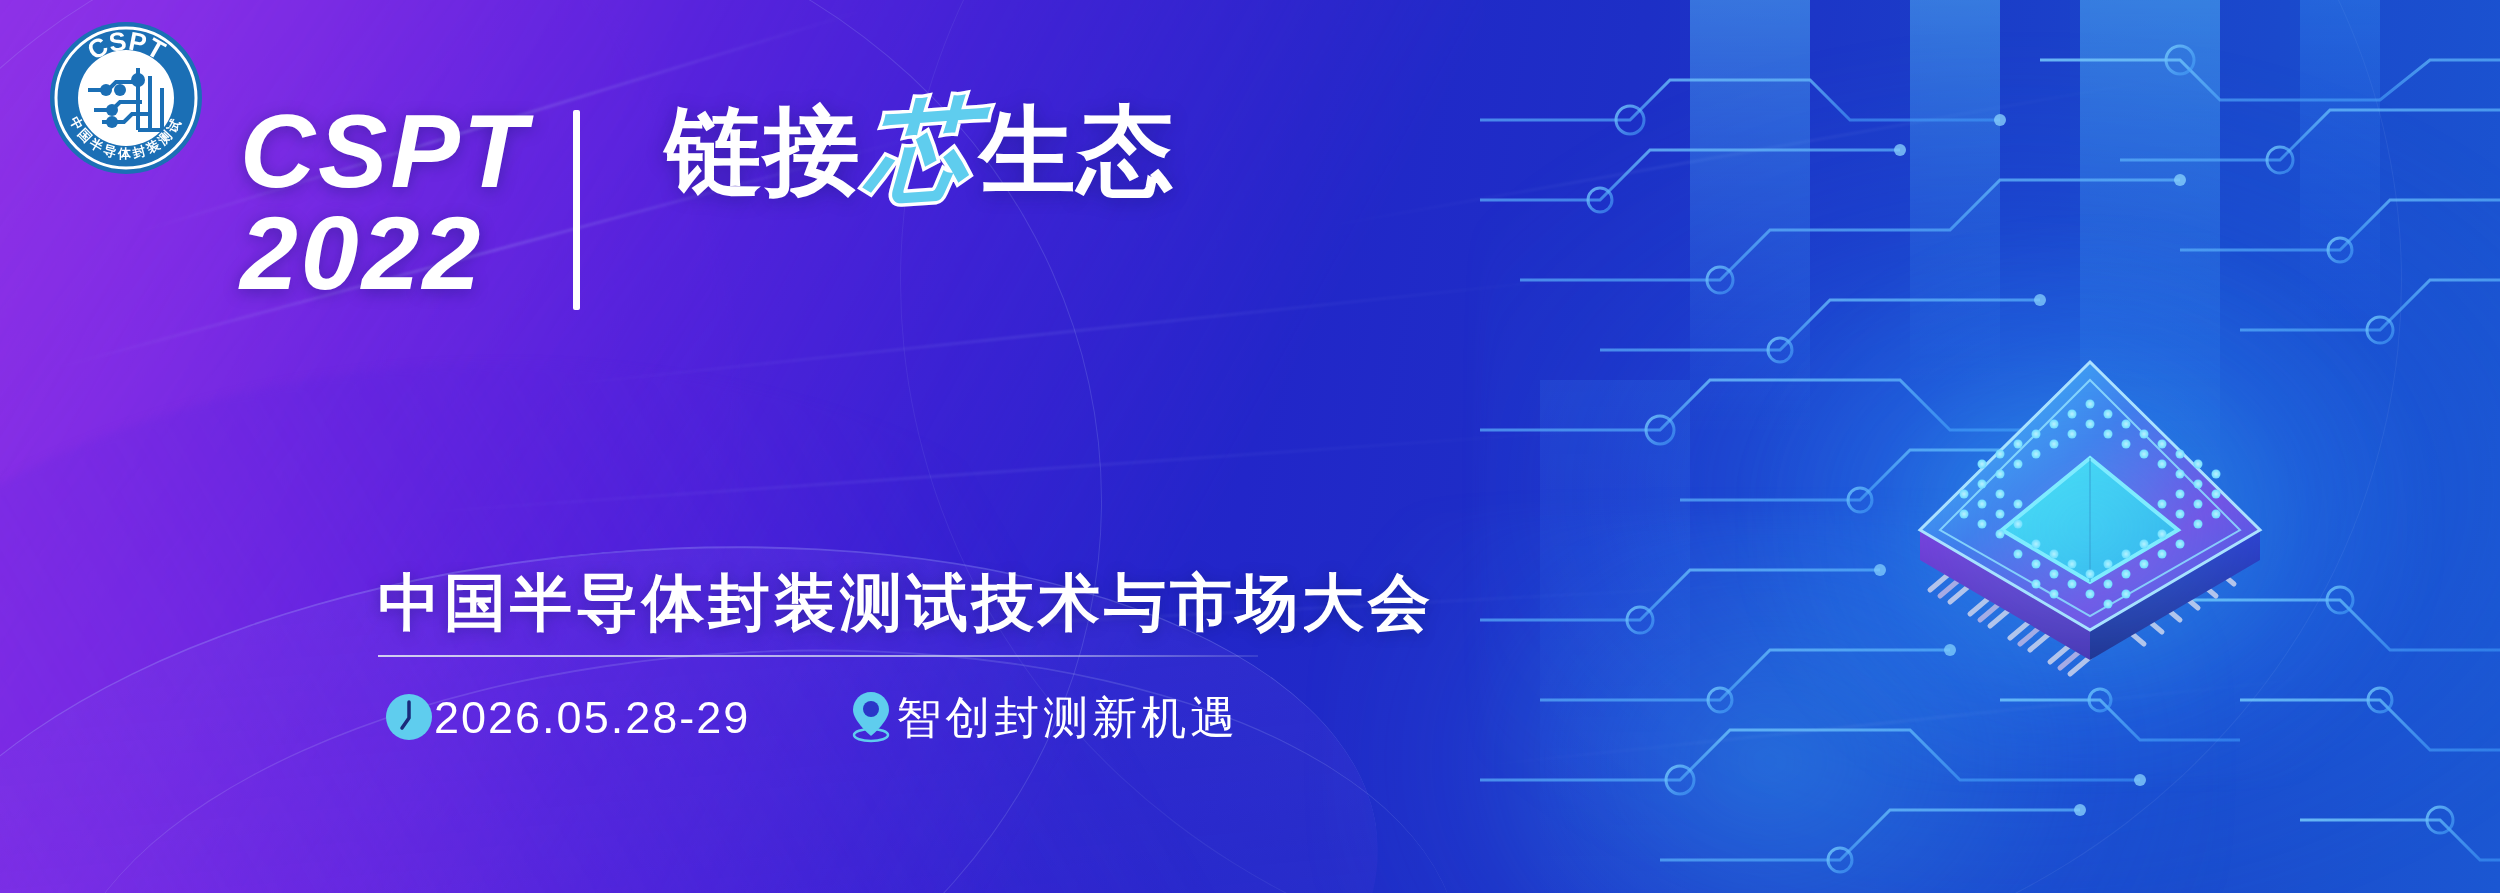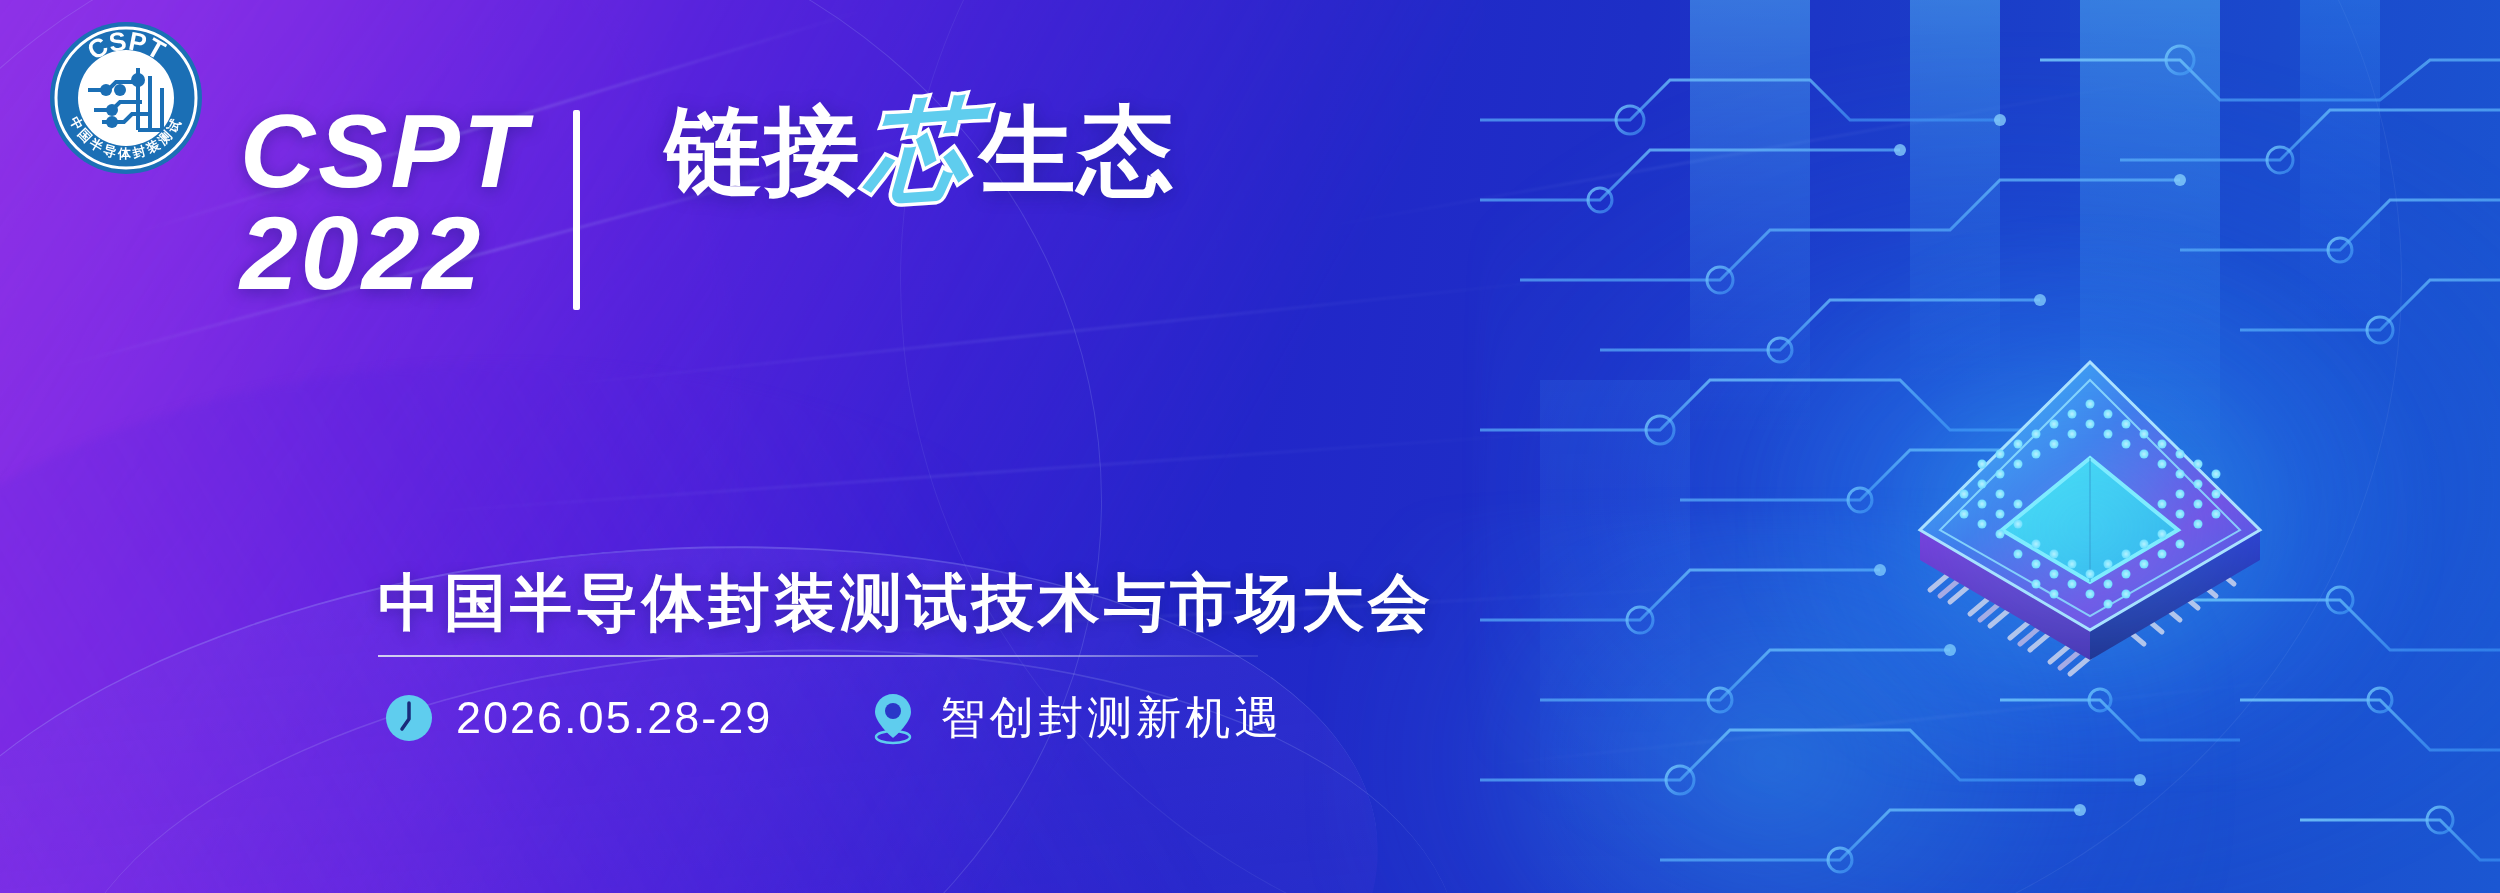--- a/index.html
+++ b/index.html
@@ -218,21 +218,21 @@
   }
 
   .meta-row {
     position: absolute;
     left: 384px; top: 688px;
     display: flex;
     align-items: center;
     gap: 30px;
     white-space: nowrap;
   }
-  .meta-item { display: flex; align-items: center; gap: 22px; }
+  .meta-item { display: flex; align-items: flex-start; }
   .meta-text {
     color: #ffffff;
     font-size: 45px;
     font-weight: 400;
     letter-spacing: 2px;
   }
   .meta-text.venue { letter-spacing: 4px; }
   .meta-gap { width: 36px; }
   .icon-svg { display: block; }
 </style>

